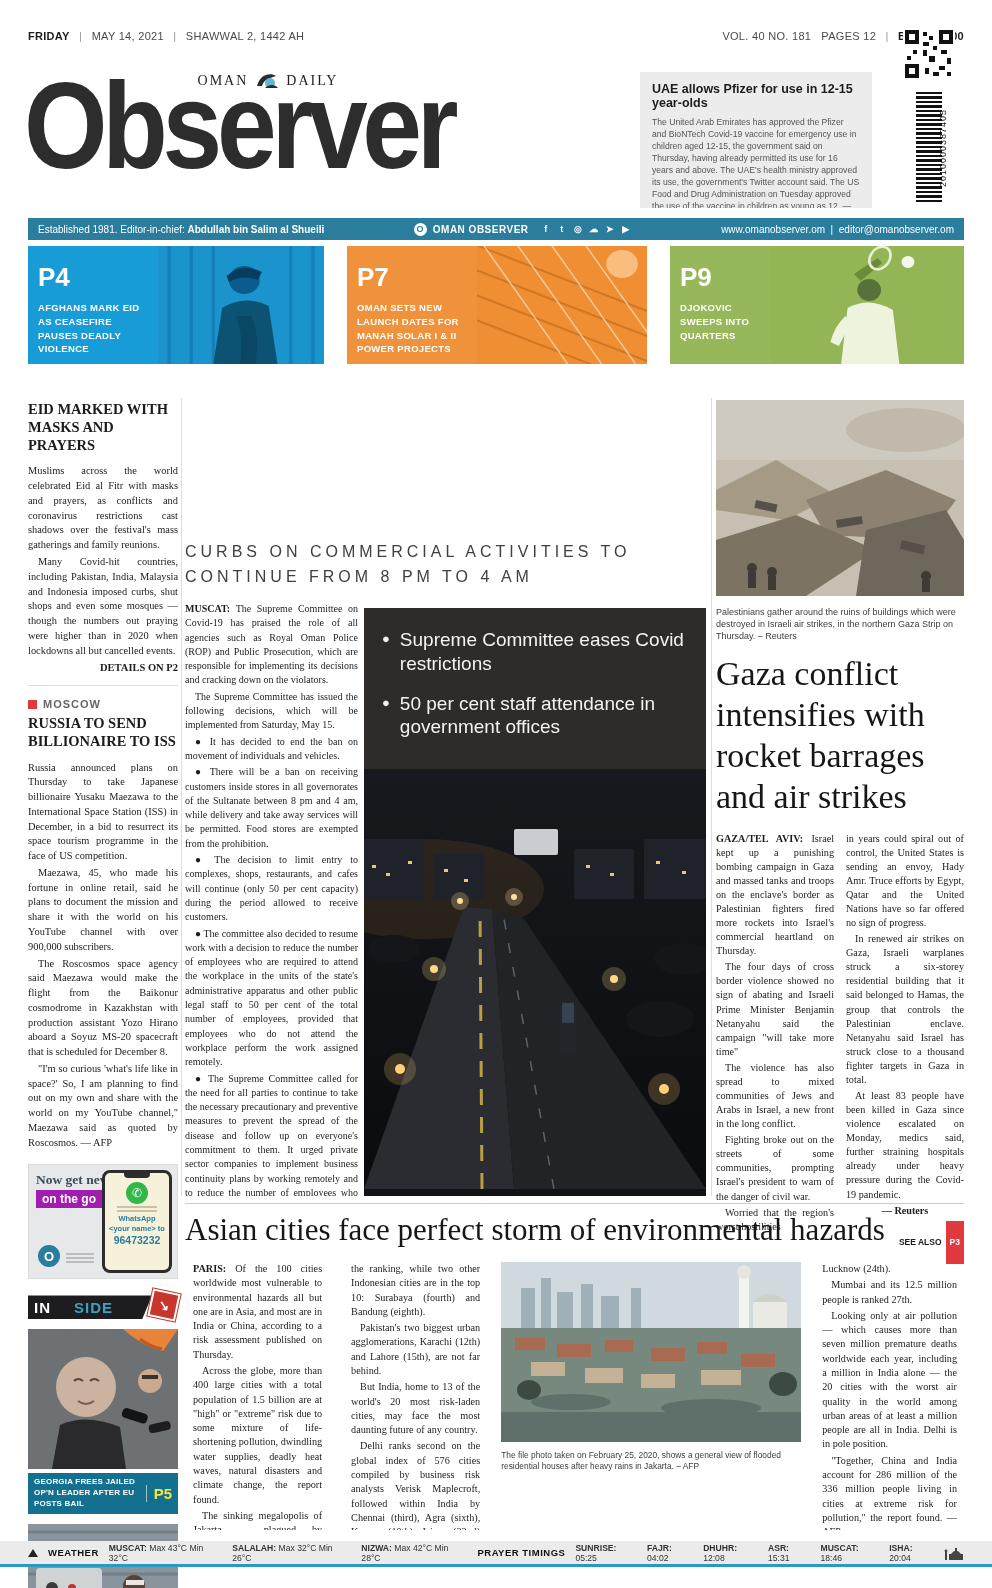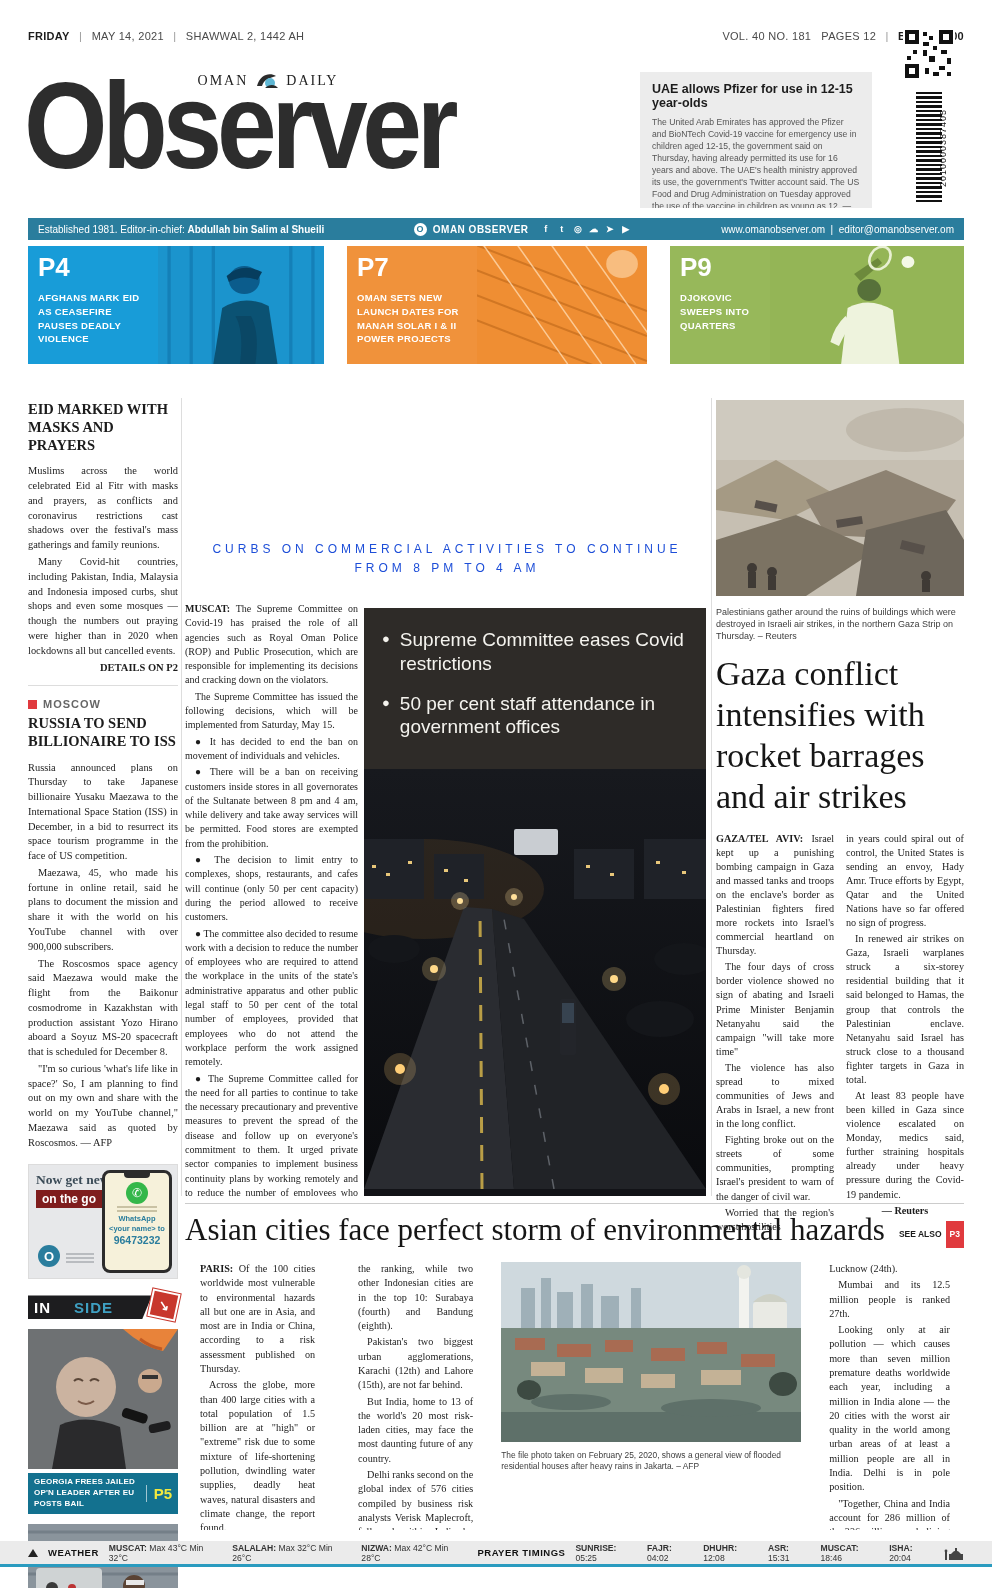--- a/index.html
+++ b/index.html
@@ -36,39 +36,39 @@
            font-size:10px;}
   .infobar .mid{display:flex;align-items:center;gap:6px;font-weight:bold;letter-spacing:.5px;}
   .o-circle{display:inline-flex;width:13px;height:13px;border-radius:50%;background:#fff;color:#2a7d9d;
             align-items:center;justify-content:center;font-weight:bold;font-size:9px;}
   .soc{display:flex;gap:5px;margin-left:6px;}
   .soc span{display:inline-block;width:11px;height:11px;font-size:9px;line-height:11px;text-align:center;color:#fff;}
 
   
   .promos{position:absolute;left:28px;right:28px;top:246px;height:118px;display:flex;gap:23px;}
   .promo{flex:0 0 auto;display:flex;overflow:hidden;color:#fff;cursor:pointer;}
-  .promo .txt{padding:6px 10px;box-sizing:border-box;}
+  .promo .txt{padding:16px 10px;box-sizing:border-box;}
   .promo .pg{font-size:26px;font-weight:bold;margin:0 0 8px 0;}
   .promo .cap{font-size:9.5px;font-weight:bold;line-height:1.45;letter-spacing:.3px;width:110px;}
   .promo .img{flex:1;}
 
   
   .leftrail{position:absolute;left:28px;top:396px;width:150px;}
   .brief-title{font-family:"Liberation Serif",serif;font-weight:bold;font-size:14.5px;line-height:1.25;margin:4px 0 10px;}
   .brief p{font-family:"Liberation Serif",serif;font-size:10.4px;line-height:1.42;text-align:justify;margin:0;}
   .brief p + p{text-indent:10px;margin-top:2px;}
   .details{font-family:"Liberation Serif",serif;font-weight:bold;font-size:10.5px;text-align:right;margin-top:4px;cursor:pointer;}
   .rail-div{height:1px;background:#ddd;margin:12px 0;}
   .cityline{display:flex;align-items:center;gap:6px;font-size:11px;font-weight:bold;color:#666;letter-spacing:1px;margin-bottom:4px;}
   .redsq{width:9px;height:9px;background:#e03a3e;}
 
   .getnews{position:relative;margin-top:14px;width:150px;height:115px;background:#e7e8ea;overflow:hidden;
            box-shadow:inset 0 0 0 1px #dcdcdc;}
   .gn-l1{position:absolute;left:8px;top:8px;font-family:"Liberation Serif",serif;font-weight:bold;font-size:13.5px;color:#3c4c58;}
-  .gn-l2{position:absolute;left:8px;top:26px;background:#7f1d1d;color:#fff;font-weight:bold;font-size:12px;padding:2px 6px;}
+  .gn-l2{position:absolute;left:8px;top:26px;background:#a21caf;color:#fff;font-weight:bold;font-size:12px;padding:2px 6px;}
   .gn-logo{position:absolute;left:10px;bottom:12px;width:22px;height:22px;border-radius:50%;background:#2a7d9d;color:#fff;
            display:flex;align-items:center;justify-content:center;font-weight:bold;font-size:13px;}
   .gn-bars{position:absolute;left:38px;bottom:14px;width:28px;}
   .gn-bars div{height:2px;background:#b9bcc0;margin:2px 0;}
   .phone{position:absolute;right:6px;top:6px;bottom:6px;width:64px;background:#f6f1da;border:3px solid #2c2c2c;
          border-radius:8px;overflow:hidden;}
   .notch{width:26px;height:5px;background:#2c2c2c;border-radius:0 0 4px 4px;margin:0 auto;}
   .wa{width:22px;height:22px;border-radius:50%;background:#34b74a;color:#fff;font-size:12px;line-height:22px;
       text-align:center;margin:4px auto 2px;}
   .ph-tiny{width:40px;margin:2px auto;}
@@ -86,51 +86,51 @@
                 display:flex;align-items:center;justify-content:center;}
   .inside-item{margin-top:10px;}
   .cap-bar{background:#13718f;display:flex;align-items:center;padding:4px 6px;cursor:pointer;}
   .cap-bar .cap-txt{flex:1;color:#fff;font-size:8px;font-weight:bold;line-height:1.35;letter-spacing:.2px;}
   .cap-bar .cap-pg{border-left:1px solid rgba(255,255,255,.6);padding-left:7px;margin-left:6px;color:#f2e93e;
                    font-size:15px;font-weight:bold;}
 
   
   .lead-h{position:absolute;left:185px;top:392px;width:524px;margin:0;font-family:"Liberation Serif",serif;
           font-size:52px;line-height:1.05;letter-spacing:-1px;color:#222;font-weight:bold;}
-  .lead-sub{position:absolute;left:185px;top:540px;width:524px;text-align:center;font-size:12px;letter-spacing:4px;
-            color:#1d4ed8;line-height:1.55;}
+  .lead-sub{position:absolute;left:185px;top:540px;width:524px;font-size:16px;letter-spacing:4px;
+            color:#404040;line-height:1.55;}
   .lead-body{position:absolute;left:185px;top:602px;width:173px;height:594px;overflow:hidden;
              font-family:"Liberation Serif",serif;font-size:10px;line-height:1.43;text-align:justify;}
   .lead-body p{margin:0 0 2px 0;}
   .lead-body p + p{text-indent:10px;}
   .lead-photo{position:absolute;left:364px;top:608px;width:342px;height:588px;margin:0;overflow:hidden;background:#121317;}
   .photo-overlay{background:#2e2b28;padding:20px 18px 14px;}
   .po-item{display:flex;gap:10px;color:#f4f3ee;font-size:19px;line-height:1.25;margin-bottom:16px;}
   .po-item .dot{font-size:13px;line-height:22px;}
 
   
   .gaza{position:absolute;left:716px;top:400px;width:248px;}
   .gz-caption{font-size:9px;color:#3d3d3d;line-height:1.35;margin-top:6px;}
   .gz-h{font-family:"Liberation Serif",serif;font-size:34px;line-height:1.2;color:#161616;margin:12px 0 14px;font-weight:normal;}
   .gz-cols{display:flex;gap:12px;}
   .gz-col{width:118px;font-family:"Liberation Serif",serif;font-size:10.2px;line-height:1.38;text-align:justify;}
   .gz-col p{margin:0 0 2px;}
   .gz-col p + p{text-indent:9px;}
   .gz-sign{text-align:center;font-weight:bold;margin-top:2px;}
   .seealso{display:flex;justify-content:flex-end;align-items:center;gap:4px;margin-top:3px;
            font-family:"Liberation Sans",sans-serif;font-size:8.5px;font-weight:bold;cursor:pointer;}
-  .seealso .pg{background:#e03a3e;color:#fff;padding:8px 4px;}
+  .seealso .pg{background:#e03a3e;color:#fff;padding:16px 4px;}
 
   
   .asian-rule{left:185px;right:28px;top:1203px;}
   .asian-h{position:absolute;left:185px;top:1212px;width:780px;margin:0;font-family:"Liberation Serif",serif;
            font-size:31px;font-weight:normal;color:#161616;}
   .asian-row{position:absolute;left:185px;top:1262px;width:780px;height:268px;display:flex;gap:13px;overflow:hidden;}
   .a-col{width:152px;font-family:"Liberation Serif",serif;font-size:10.2px;line-height:1.4;text-align:justify;}
-  .a-col p{margin:0 15px 2px;}
+  .a-col p{margin:0 8px 2px;}
   .a-col p + p{text-indent:9px;}
   .a-col.last{width:158px;}
   .a-fig{width:300px;margin:0;}
   .a-fig .cap{font-size:8.4px;color:#3d3d3d;line-height:1.35;margin-top:4px;}
 
   
   .footer{position:absolute;left:0;right:0;top:1541px;height:26px;background:#ebebeb;border-bottom:3px solid #2a9bbf;
           display:flex;align-items:center;padding:0 28px;box-sizing:border-box;font-size:8.6px;color:#333;gap:10px;}
   .footer .lbl{font-weight:bold;font-size:9.5px;color:#111;letter-spacing:.5px;}
   .footer .grp{display:flex;gap:10px;align-items:center;flex:1;}

